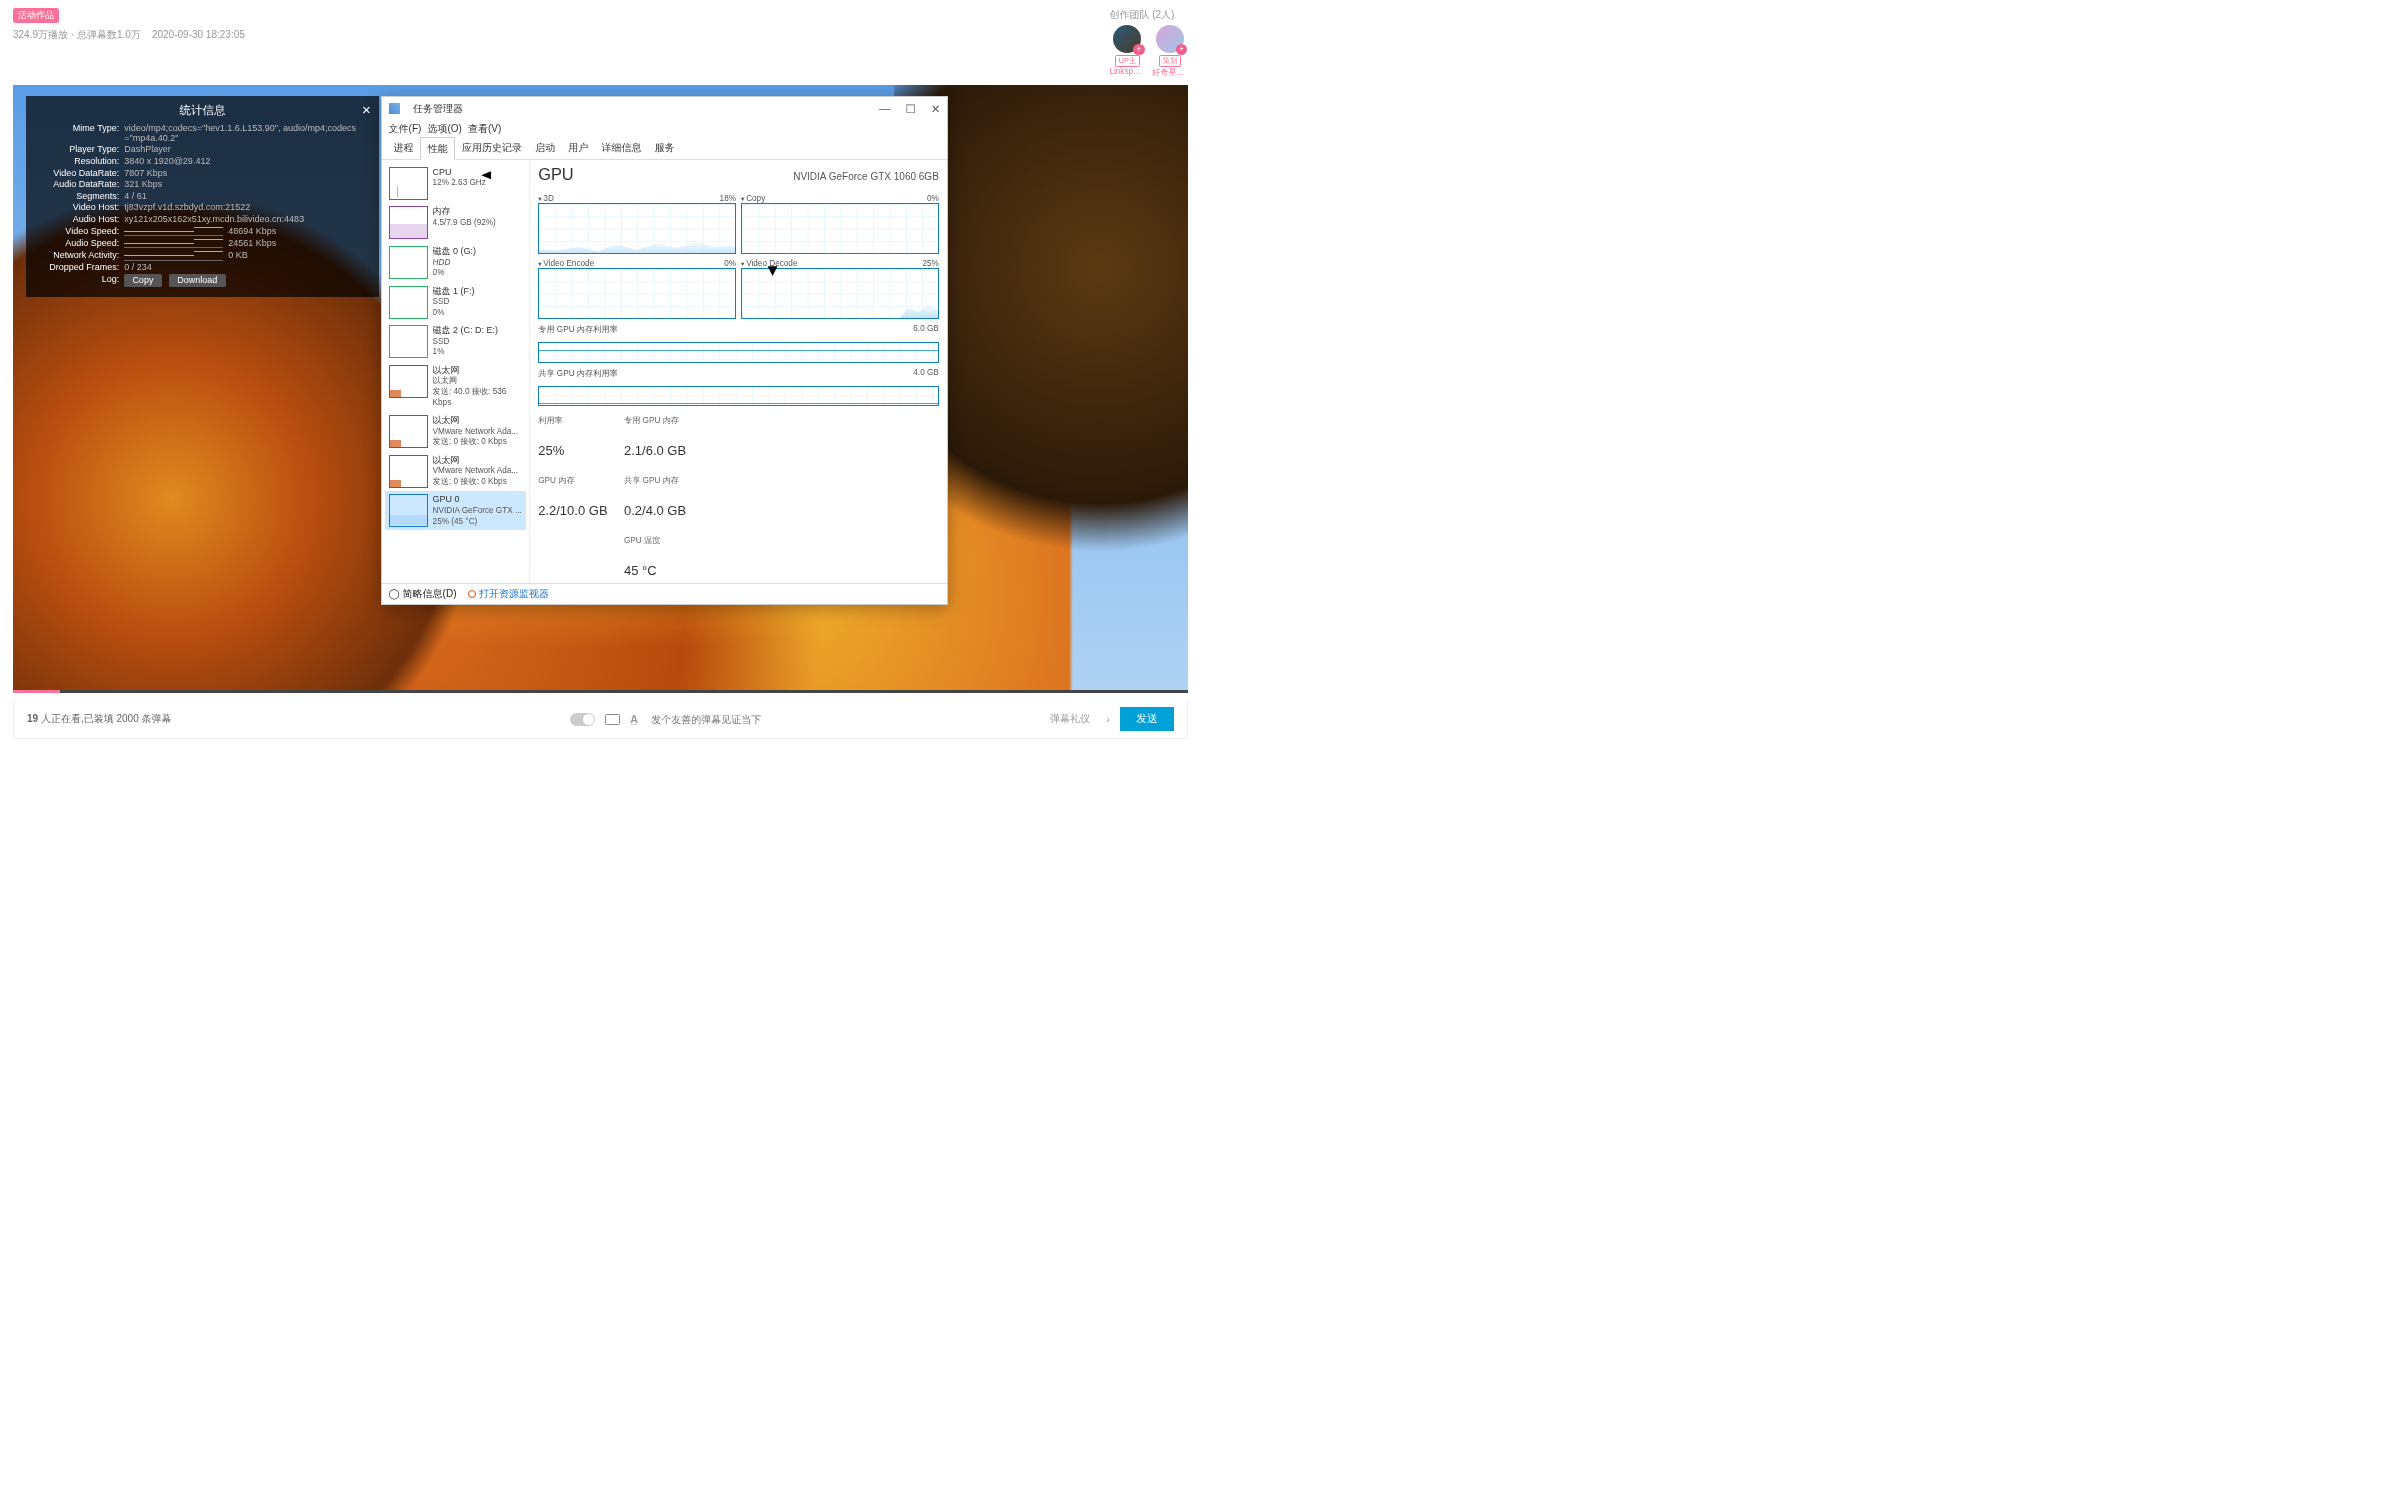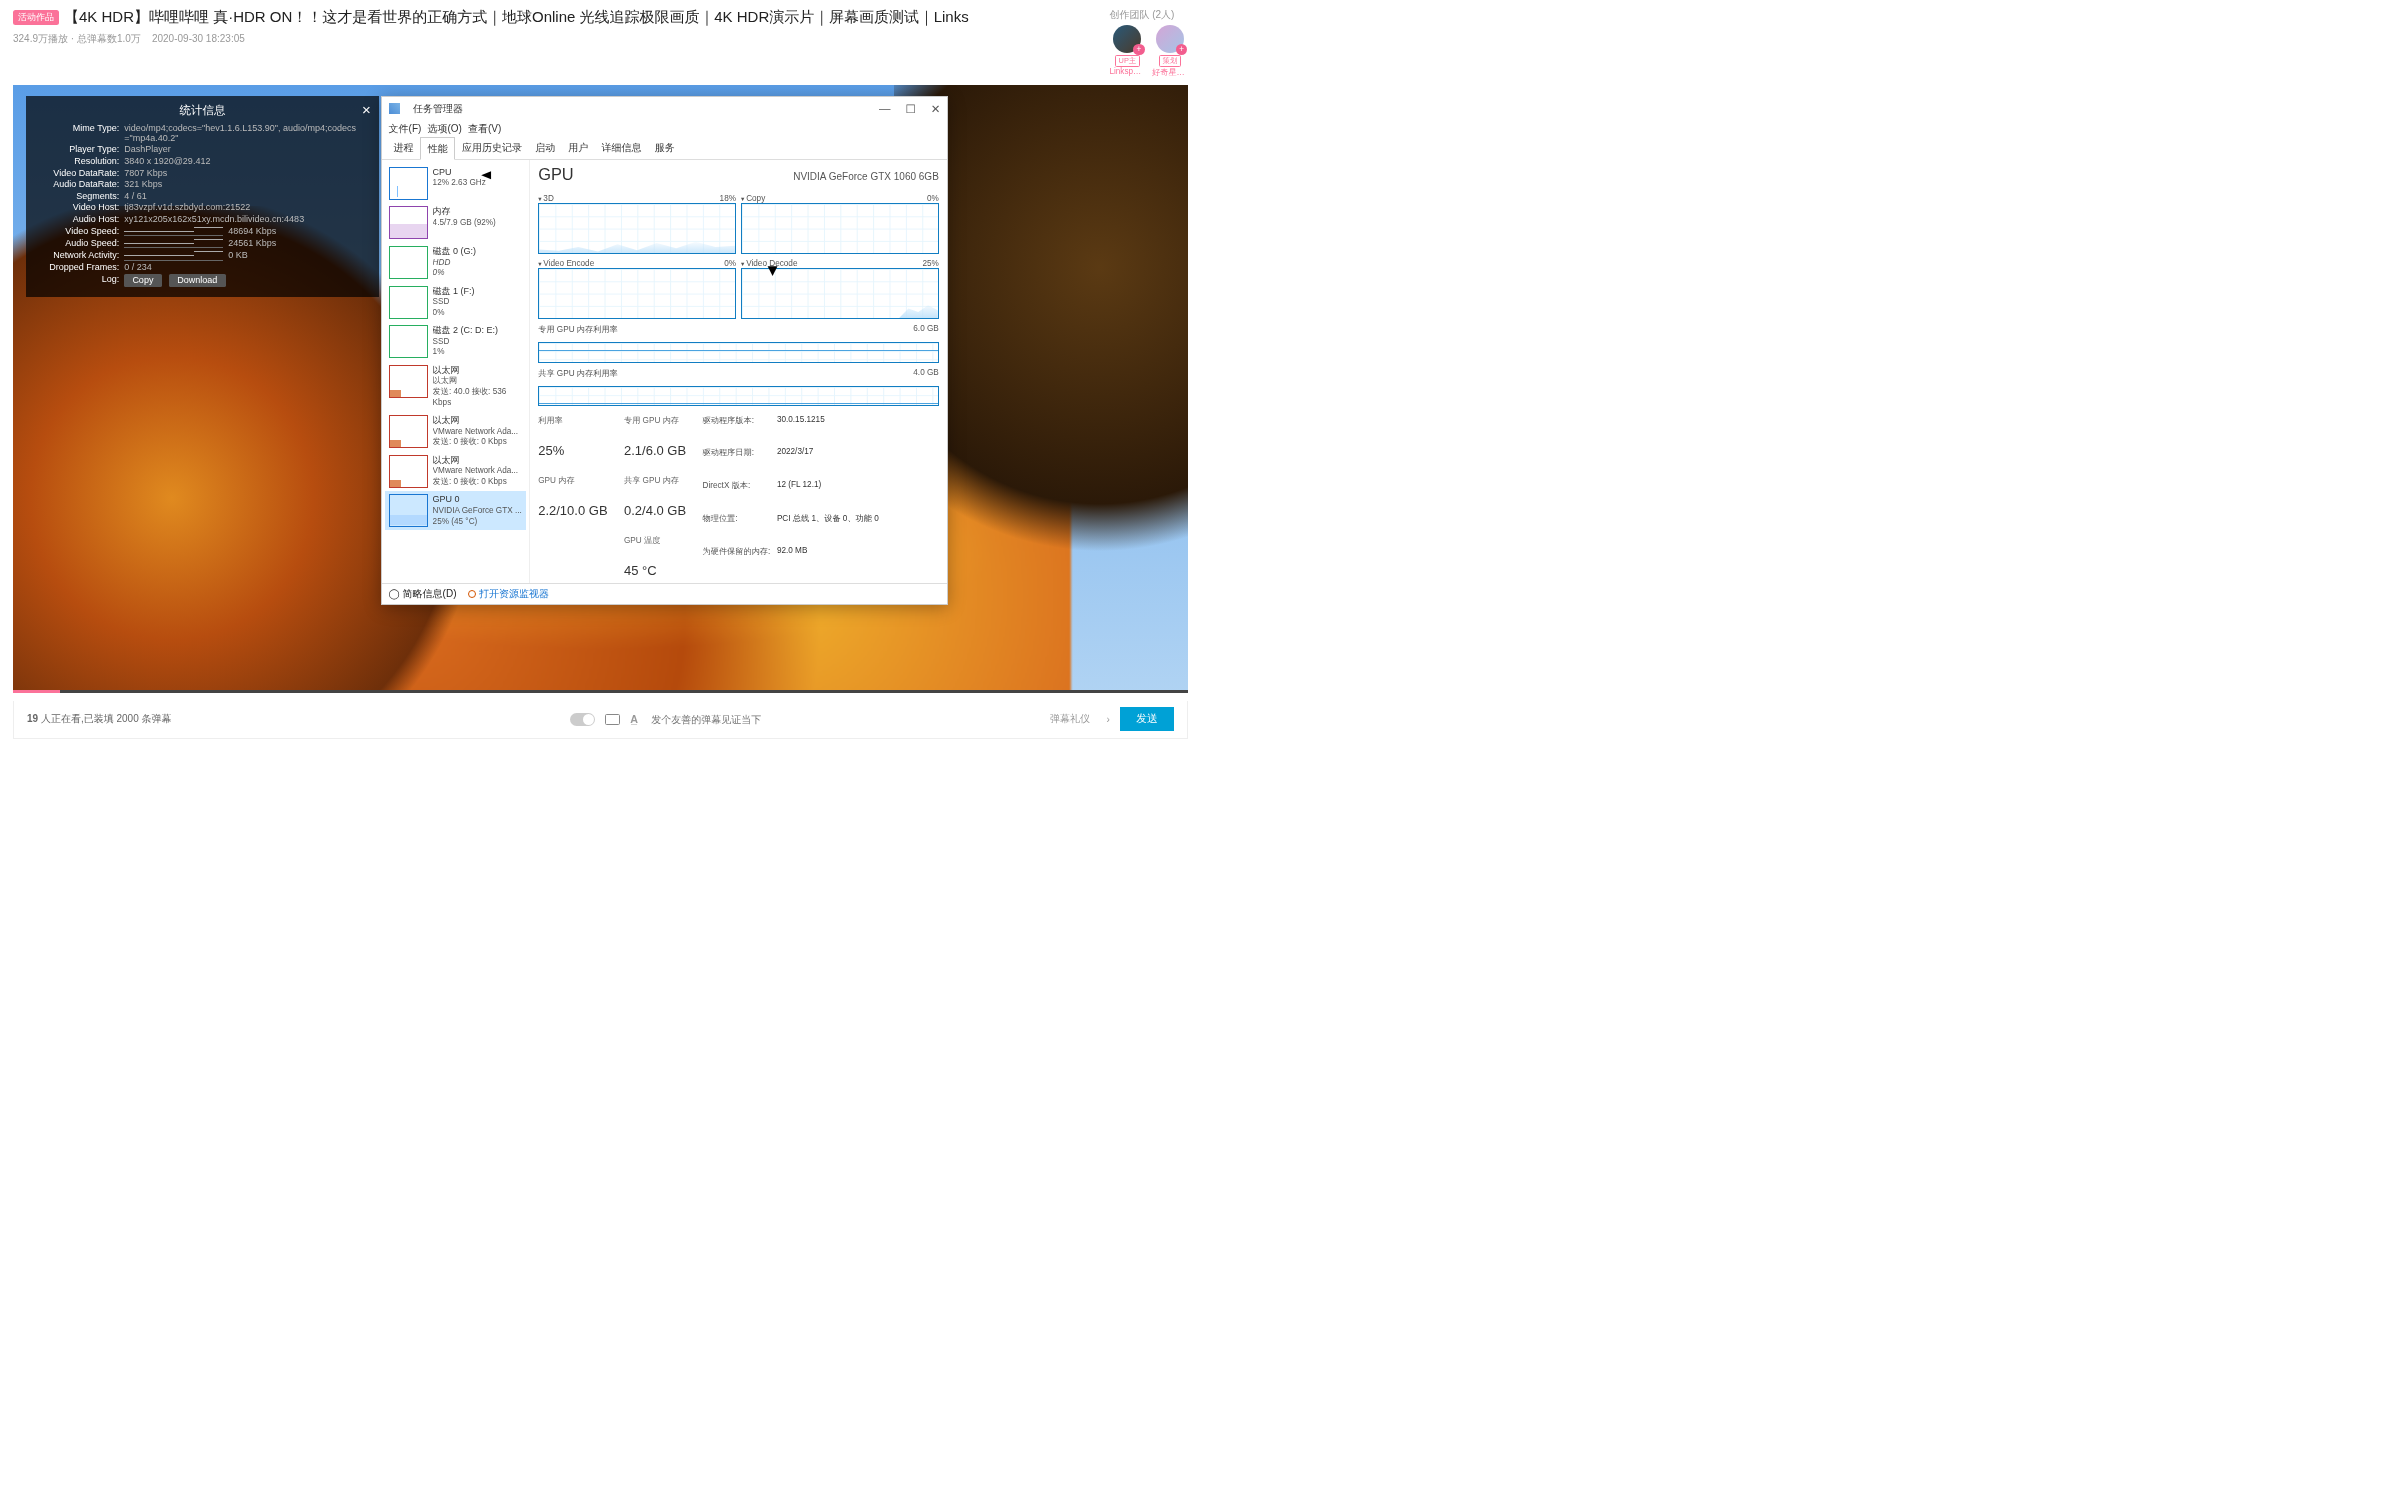--- a/index.html
+++ b/index.html
@@ -109,21 +109,20 @@
 .Aa { color:#999; font-size:10.7px; font-weight:bold;}
 </style>
 </head>
 <body>
 
 <div class="page">
   <div class="bili-header">
     <div class="bili-left">
       <div class="title-line">
         <span class="badge-act">活动作品</span>
-        <span class="bili-title">【4K HDR】哔哩哔哩 真·HDR ON！！这才是看世界的正确方式｜地球Online 光线追踪极限画质｜4K HDR演示片｜屏幕画质测试｜Links</span>
       </div>
       <div class="bili-meta">
         <span>324.9万播放 · 总弹幕数1.0万</span>
         &nbsp;&nbsp;
         <span>2020-09-30 18:23:05</span>
       </div>
     </div>
     <div>
       <div class="team">创作团队 (2人)</div>
       <div class="users">
@@ -370,32 +369,20 @@
               <span class="sg-label">GPU 内存</span>
               <span class="sg-val">2.2/10.0 GB</span>
             </div>
             <div class="sg-col">
               <span class="sg-label">专用 GPU 内存</span>
               <span class="sg-val">2.1/6.0 GB</span>
               <span class="sg-label">共享 GPU 内存</span>
               <span class="sg-val">0.2/4.0 GB</span>
               <span class="sg-label">GPU 温度</span>
               <span class="sg-val">45 °C</span>
-            </div>
-            <div class="info-col">
-              <span>驱动程序版本:</span>
-                <span class="iv">30.0.15.1215</span>
-              <span>驱动程序日期:</span>
-                <span class="iv">2022/3/17</span>
-              <span>DirectX 版本:</span>
-                <span class="iv">12 (FL 12.1)</span>
-              <span>物理位置:</span>
-                <span class="iv">PCI 总线 1、设备 0、功能 0</span>
-              <span>为硬件保留的内存:</span>
-                <span class="iv">92.0 MB</span>
             </div>
           </div>
         </div>
       </div>
       <div class="tm-status">
         <span>◯ <span>简略信息(D)</span></span>
         <span><span class="rm-ico"></span> <a>打开资源监视器</a></span>
       </div>
     </div>
 

